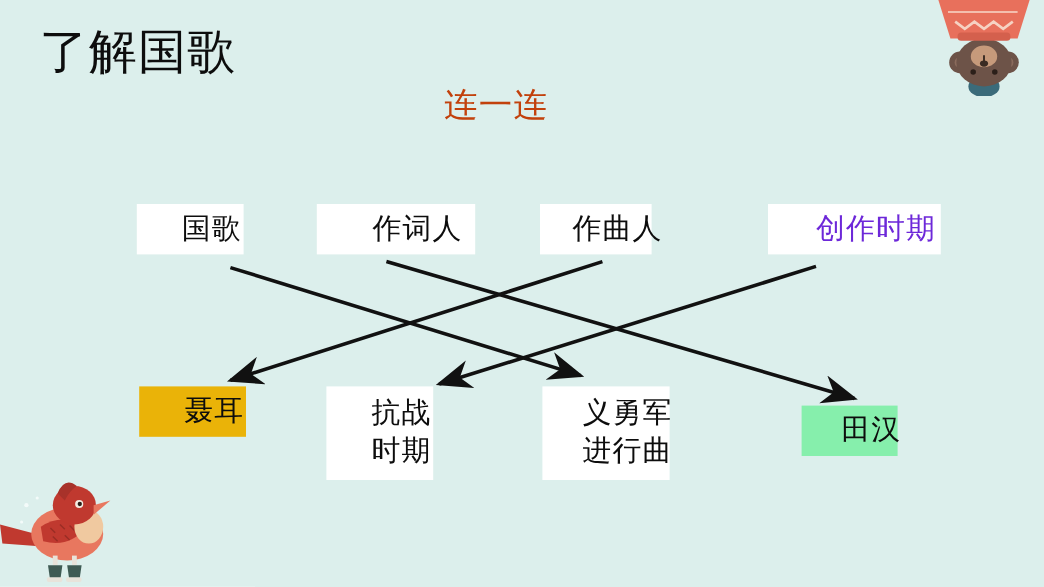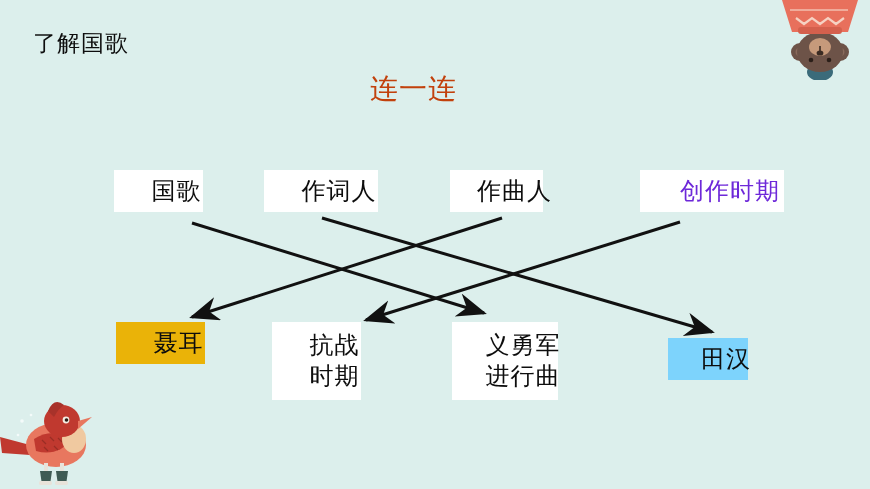--- a/index.html
+++ b/index.html
@@ -18,21 +18,21 @@
     height: 489px;
     background: #dcefec;
     overflow: hidden;
   }
 
   
   #title {
     position: absolute;
     left: 33px;
     top: 22px;
-    font-size: 23px;
+    font-size: 40px;
     line-height: 44px;
     color: #0d0d0d;
     letter-spacing: 1px;
     white-space: nowrap;
   }
   #subtitle {
     position: absolute;
     left: 370px;
     top: 70px;
     font-size: 28px;
@@ -105,21 +105,21 @@
         <line x1="680" y1="222" x2="366" y2="320" stroke="#111111" stroke-width="3" marker-end="url(#arrowhead)"></line>
       </g>
   </svg>
 
   <div id="top-row-container">
       <div class="term-box" style="left: 114px; top: 170px; width: 89px; height: 42px; background: rgb(255, 255, 255); color: rgb(13, 13, 13);">
         <div>
           <span class="tline">国歌</span>
         </div>
       </div>
-      <div class="term-box" style="left: 264px; top: 170px; width: 114px; height: 42px; background: rgb(255, 255, 255); color: rgb(13, 13, 13);">
+      <div class="term-box" style="left: 264px; top: 170px; width: 132px; height: 42px; background: rgb(255, 255, 255); color: rgb(13, 13, 13);">
         <div>
           <span class="tline">作词人</span>
         </div>
       </div>
       <div class="term-box" style="left: 450px; top: 170px; width: 93px; height: 42px; background: rgb(255, 255, 255); color: rgb(13, 13, 13);">
         <div>
           <span class="tline">作曲人</span>
         </div>
       </div>
       <div class="term-box" style="left: 640px; top: 170px; width: 144px; height: 42px; background: rgb(255, 255, 255); color: #6d28d9;">
@@ -140,21 +140,21 @@
           <span class="tline">抗战</span>
           <span class="tline">时期</span>
         </div>
       </div>
       <div class="term-box" style="left: 452px; top: 322px; width: 106px; height: 78px; background: rgb(255, 255, 255); color: rgb(13, 13, 13);">
         <div>
           <span class="tline">义勇军</span>
           <span class="tline">进行曲</span>
         </div>
       </div>
-      <div class="term-box" style="left: 668px; top: 338px; width: 80px; height: 42px; background: #7dd3fc; color: rgb(13, 13, 13);">
+      <div class="term-box" style="left: 668px; top: 338px; width: 80px; height: 42px; background: #86efac; color: rgb(13, 13, 13);">
         <div>
           <span class="tline">田汉</span>
         </div>
       </div>
     </div>
 
   <svg id="bear-art" viewBox="0 0 96 80" xmlns="http://www.w3.org/2000/svg">
     <g transform="rotate(180 48 40)">
 
       <ellipse cx="48" cy="8" rx="13" ry="9" fill="#3b6b7a"></ellipse>

